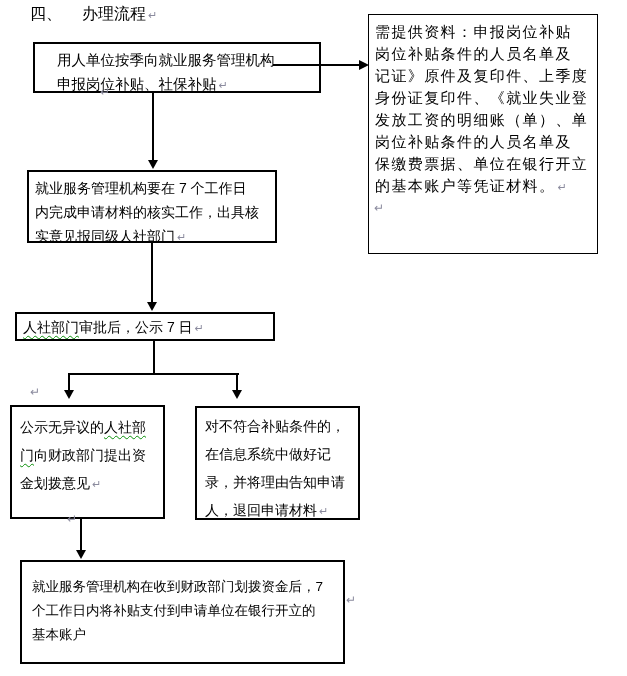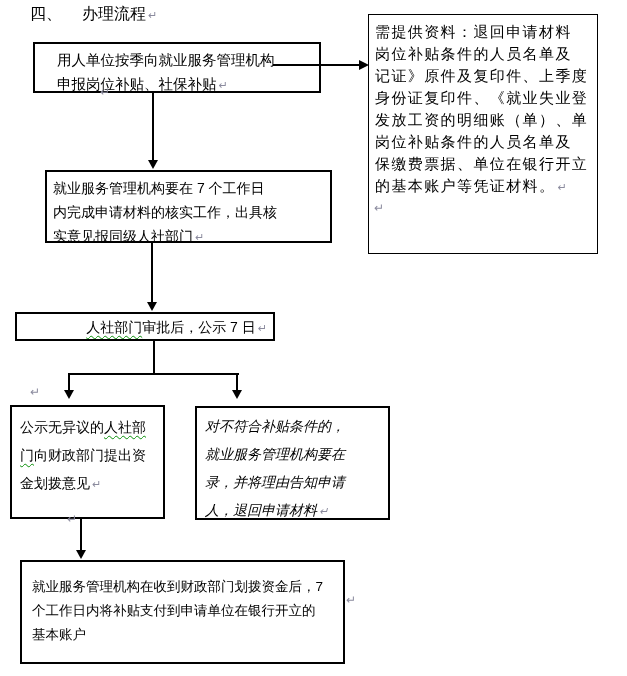--- a/index.html
+++ b/index.html
@@ -26,24 +26,24 @@
   .pilcrow { color:#8b8b9e; font-size:11px; margin-left:2px; }
   .float-pilcrow { position:absolute; color:#8b8b9e; font-size:12px; }
   .hline,.vline { position:absolute; background:#000; }
   .arrowhead { position:absolute; width:0; height:0; }
   .ah-right { border-top:5px solid transparent; border-bottom:5px solid transparent; border-left:10px solid #000; }
   .ah-down  { border-left:5px solid transparent; border-right:5px solid transparent; border-top:9px solid #000; }
 
   
   .box-apply        { left:33px;  top:42px;  width:288px; height:51px;  padding:4px 22px;  font-size:14.5px; line-height:24px; }
   .box-materials    { left:368px; top:14px;  width:230px; height:240px; padding:6px 6px;  font-size:15px;   line-height:22px; letter-spacing:1.4px; border-width:1px; }
-  .box-verify       { left:45px;  top:170px; width:287px; height:73px;  padding:4px 6px;  font-size:14px;   line-height:24px; }
-  .box-publicity    { left:15px;  top:312px; width:260px; height:29px;  padding:4px 6px;  font-size:14px;   line-height:18px;text-align:right; }
+  .box-verify       { left:27px;  top:170px; width:250px; height:73px;  padding:4px 6px;  font-size:14px;   line-height:24px; }
+  .box-publicity    { left:15px;  top:312px; width:260px; height:29px;  padding:4px 6px;  font-size:14px;   line-height:18px; }
   .box-noobjection  { left:10px;  top:405px; width:155px; height:114px; padding:6px 8px;  font-size:14px;   line-height:28px; }
-  .box-notqualified { left:195px; top:406px; width:195px; height:114px; padding:4px 8px;  font-size:14px;   line-height:28px;font-style:italic; }
+  .box-notqualified { left:195px; top:406px; width:165px; height:114px; padding:4px 8px;  font-size:14px;   line-height:28px; }
   .box-payment      { left:20px;  top:560px; width:325px; height:104px; padding:13px 10px; font-size:13.5px; line-height:24px; }
 
   
   .ln-apply-right   { left:273px; top:64px;  width:88px;  height:2px; }
   .ah-apply-right   { left:359px; top:60px; }
   .ln-apply-down    { left:152px; top:93px;  width:2px;   height:68px; }
   .ah-apply-down    { left:148px; top:160px; }
   .ln-verify-down   { left:151px; top:243px; width:2px;   height:60px; }
   .ah-verify-down   { left:147px; top:302px; }
   .ln-split-stem    { left:153px; top:341px; width:2px;   height:33px; }
@@ -70,21 +70,21 @@
   <div class="heading">
     <span class="num">四、</span><span>办理流程</span><span class="pilcrow">↵</span>
   </div>
 
   <div class="box box-apply">
       <div class="tline"><span>用人单位按季向就业服务管理机构</span></div>
       <div class="tline"><span>申报岗位补贴、社保补贴</span><span class="pilcrow">↵</span></div>
     </div>
 
   <div class="box box-materials">
-      <div class="tline"><span>需提供资料：退回申请材料</span></div>
+      <div class="tline"><span>需提供资料：申报岗位补贴</span></div>
       <div class="tline"><span>岗位补贴条件的人员名单及</span></div>
       <div class="tline"><span>记证》原件及复印件、上季度</span></div>
       <div class="tline"><span>身份证复印件、《就业失业登</span></div>
       <div class="tline"><span>发放工资的明细账（单）、单</span></div>
       <div class="tline"><span>岗位补贴条件的人员名单及</span></div>
       <div class="tline"><span>保缴费票据、单位在银行开立</span></div>
       <div class="tline"><span>的基本账户等凭证材料。</span><span class="pilcrow">↵</span></div>
     </div>
 
   <div class="box box-verify">
@@ -98,21 +98,21 @@
     </div>
 
   <div class="box box-noobjection">
       <div class="tline"><span>公示无异议的</span><span class="squiggle">人社部</span></div>
       <div class="tline"><span class="squiggle">门</span><span>向财政部门提出资</span></div>
       <div class="tline"><span>金划拨意见</span><span class="pilcrow">↵</span></div>
     </div>
 
   <div class="box box-notqualified">
       <div class="tline"><span>对不符合补贴条件的，</span></div>
-      <div class="tline"><span>就业服务管理机构要在</span></div>
+      <div class="tline"><span>在信息系统中做好记</span></div>
       <div class="tline"><span>录，并将理由告知申请</span></div>
       <div class="tline"><span>人，退回申请材料</span><span class="pilcrow">↵</span></div>
     </div>
 
   <div class="box box-payment">
       <div class="tline"><span>就业服务管理机构在收到财政部门划拨资金后，7</span></div>
       <div class="tline"><span>个工作日内将补贴支付到申请单位在银行开立的</span></div>
       <div class="tline"><span>基本账户</span></div>
     </div>
 

